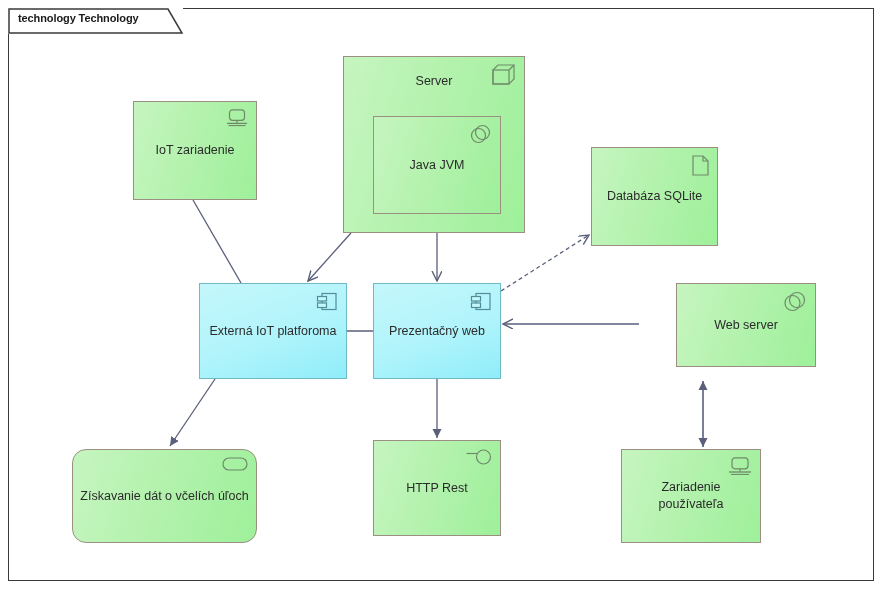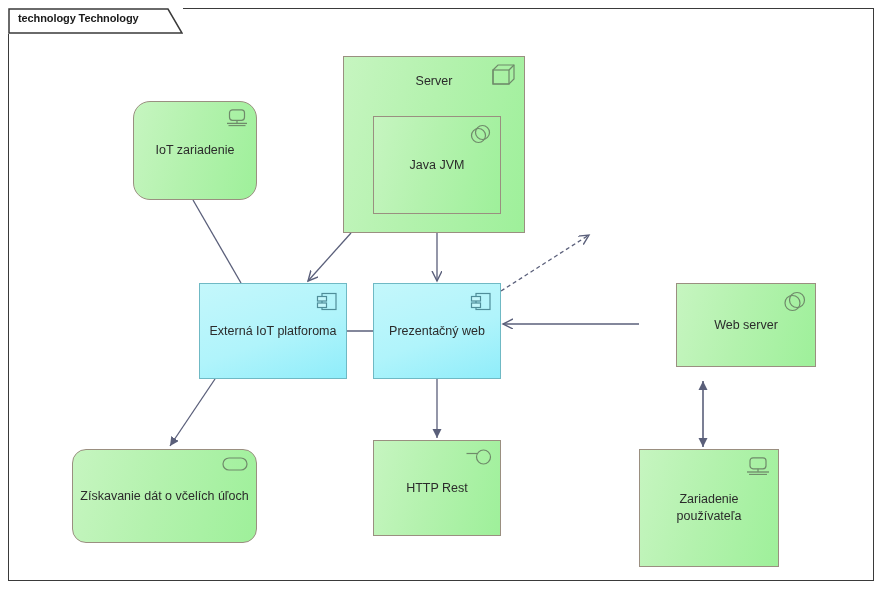--- a/index.html
+++ b/index.html
@@ -148,21 +148,21 @@
 
     <line x1="639" y1="324" x2="503" y2="324" stroke="#5a5f7a" stroke-width="1.3" marker-end="url(#openArrow)"></line>
 
     <line x1="215" y1="379" x2="170" y2="446" stroke="#5a5f7a" stroke-width="1.3" marker-end="url(#solidArrow)"></line>
 
     <line x1="437" y1="379" x2="437" y2="438" stroke="#5a5f7a" stroke-width="1.3" marker-end="url(#solidArrow)"></line>
 
     <line x1="703" y1="381" x2="703" y2="447" stroke="#5a5f7a" stroke-width="1.6" marker-end="url(#solidArrow)" marker-start="url(#solidArrowStart)"></line>
   </svg>
 
-  <div class="node green" style="left:133px; top:101px; width:124px; height:99px; z-index:2;border-radius:17px;">
+  <div class="node green" style="left:133px; top:101px; width:124px; height:99px; z-index:2;">
     <span class="icon">
       <svg width="22" height="19" viewBox="0 0 22 19">
         <rect x="3.5" y="0.8" width="15" height="10.5" rx="3" fill="none" stroke="#6f8a6a" stroke-width="1.2"></rect>
         <line x1="11" y1="11.3" x2="11" y2="14.2" stroke="#6f8a6a" stroke-width="1.2"></line>
         <line x1="1" y1="14.4" x2="21" y2="14.4" stroke="#6f8a6a" stroke-width="1.3"></line>
         <line x1="2.5" y1="16.6" x2="19.5" y2="16.6" stroke="#6f8a6a" stroke-width="1.1"></line>
       </svg>
     </span>
     <span class="label">IoT zariadenie</span>
   </div>
@@ -181,20 +181,29 @@
   <div class="node green" style="left:373px; top:116px; width:128px; height:98px; z-index:3;align-items:center;">
     <span class="icon">
       <svg width="24" height="22" viewBox="0 0 24 22">
         <circle cx="14.5" cy="8.5" r="7" fill="none" stroke="#6f8a6a" stroke-width="1.2"></circle>
         <circle cx="10.5" cy="11.5" r="7" fill="none" stroke="#6f8a6a" stroke-width="1.2"></circle>
       </svg>
     </span>
     <span class="label">Java JVM</span>
   </div>
 
+  <div class="node green" style="left:591px; top:147px; width:127px; height:99px; z-index:2;">
+    <span class="icon">
+      <svg width="17" height="21" viewBox="0 0 17 21">
+        <path d="M 1 1 L 11 1 L 16 6 L 16 20 L 1 20 Z" fill="none" stroke="#6f8a6a" stroke-width="1.2"></path>
+        <path d="M 11 1 L 11 6 L 16 6" fill="none" stroke="#6f8a6a" stroke-width="1.2"></path>
+      </svg>
+    </span>
+    <span class="label">Databáza SQLite</span>
+  </div>
 
   <div class="node blue" style="left:199px; top:283px; width:148px; height:96px; z-index:2;">
     <span class="icon">
       <svg width="22" height="22" viewBox="0 0 22 22">
         <rect x="6" y="2.5" width="14" height="16" fill="none" stroke="#4f8d99" stroke-width="1.2"></rect>
         <rect x="1.5" y="5.5" width="9" height="4.5" fill="#c4f7fb" stroke="#4f8d99" stroke-width="1.2"></rect>
         <rect x="1.5" y="12" width="9" height="4.5" fill="#c4f7fb" stroke="#4f8d99" stroke-width="1.2"></rect>
       </svg>
     </span>
     <span class="label">Externá IoT platforoma</span>
@@ -233,21 +242,21 @@
   <div class="node green" style="left:373px; top:440px; width:128px; height:96px; z-index:2;">
     <span class="icon">
       <svg width="26" height="20" viewBox="0 0 26 20">
         <circle cx="17.5" cy="9" r="7" fill="none" stroke="#6f8a6a" stroke-width="1.2"></circle>
         <line x1="0.5" y1="5.5" x2="11.5" y2="5.5" stroke="#6f8a6a" stroke-width="1.2"></line>
       </svg>
     </span>
     <span class="label">HTTP Rest</span>
   </div>
 
-  <div class="node green" style="left:639px; top:449px; width:140px; height:118px; z-index:2;">
+  <div class="node green" style="left:621px; top:449px; width:140px; height:94px; z-index:2;">
     <span class="icon">
       <svg width="24" height="20" viewBox="0 0 24 20">
         <rect x="4" y="0.8" width="16" height="11" rx="3" fill="none" stroke="#6f8a6a" stroke-width="1.2"></rect>
         <line x1="12" y1="11.8" x2="12" y2="14.8" stroke="#6f8a6a" stroke-width="1.2"></line>
         <line x1="1" y1="15" x2="23" y2="15" stroke="#6f8a6a" stroke-width="1.3"></line>
         <line x1="3" y1="17.4" x2="21" y2="17.4" stroke="#6f8a6a" stroke-width="1.1"></line>
       </svg>
     </span>
     <span class="label">Zariadenie používateľa</span>
   </div>

